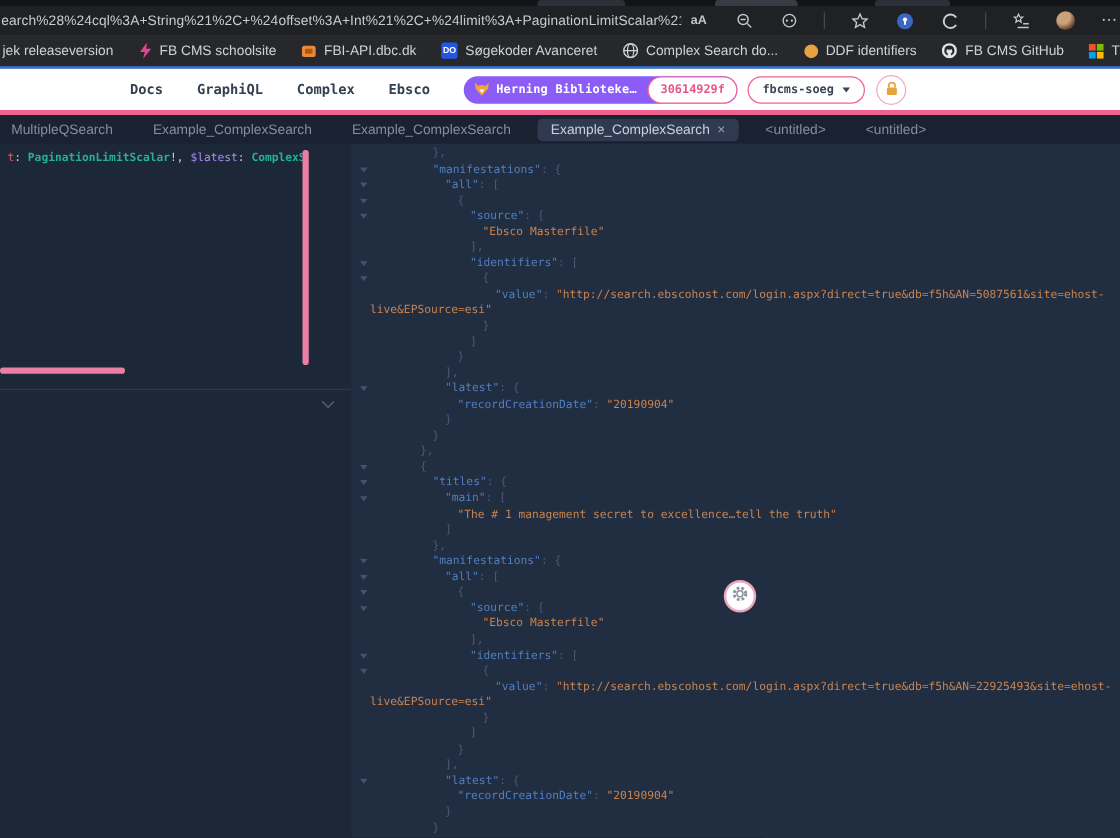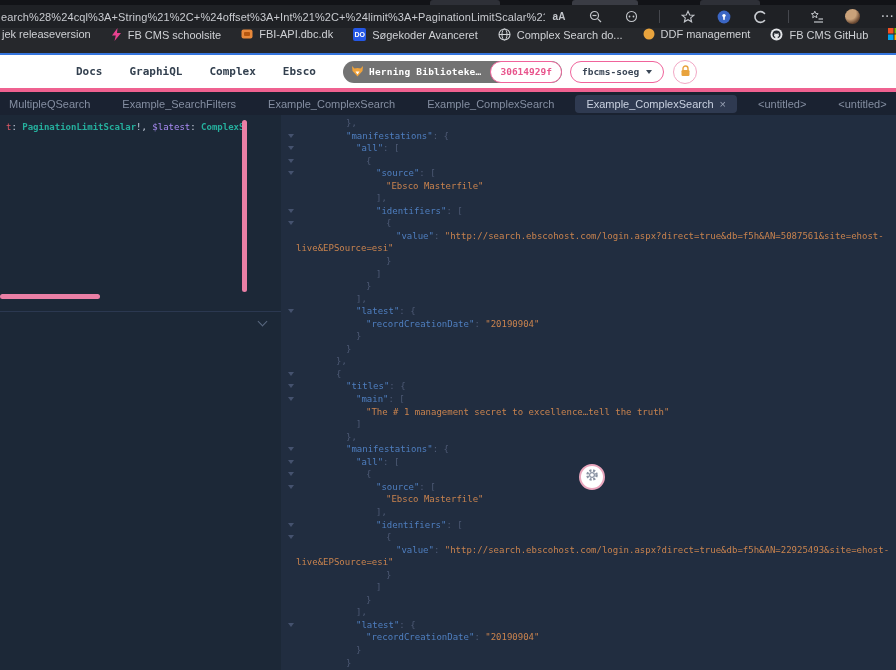--- a/index.html
+++ b/index.html
@@ -14,33 +14,33 @@
   .urltext { flex:0 1 auto; width:668px; overflow:hidden; white-space:nowrap; color:#c9cbd0;
              font-size:11px; padding-left:1px; letter-spacing:.1px; }
   .addr-icons { display:flex; align-items:center; gap:20px; margin-left:6px; color:#bfc2c7; }
   .aicon { width:16px; height:16px; display:flex; align-items:center; justify-content:center;
            font-size:10px; color:#c3c6cb; cursor:pointer; }
   .vsep { width:1px; height:13px; background:#45474d; }
   .avatar { width:15px; height:15px; border-radius:50%;
             background:radial-gradient(circle at 35% 30%, #caa27a 0 40%, #6c4a33 70%, #3a2a20 100%); }
 
   .bookmarksbar { position:absolute; left:0; top:28px; width:896px; height:25px; background:#26282c;
-                  display:flex; align-items:flex-start; gap:20px; padding-left:2px; overflow:hidden; }
+                  display:flex; align-items:center; gap:20px; padding-left:2px; overflow:hidden; }
   .bm { display:flex; align-items:center; gap:6px; color:#cfd1d5; font-size:11px; white-space:nowrap; cursor:pointer; }
   .bm svg, .bm .bicon { flex:0 0 auto; }
   .do-badge { width:13px; height:13px; background:#2457e6; color:#fff; font-size:7px; font-weight:bold;
               display:flex; align-items:center; justify-content:center; border-radius:2px; }
   .blueline { position:absolute; left:0; top:53px; width:896px; height:2px; background:#3575dd; }
 
   
   .gqlheader { position:absolute; left:0; top:55px; width:896px; height:33px; background:#ffffff;
                display:flex; align-items:center; font-family:"DejaVu Sans Mono", monospace; }
   .navlink { font-size:11px; font-weight:bold; color:#33404f; margin-right:27px; cursor:pointer; }
-  .navlink:first-of-type { margin-left:76px; }
-  .profile-pill { display:flex; align-items:center; height:22px; border-radius:12px; background:#737373;
+  .navlink:first-of-type { margin-left:104px; }
+  .profile-pill { display:flex; align-items:center; height:22px; border-radius:12px; background:#8b5cf6;
                   overflow:hidden; margin-right:8px; cursor:pointer;text-align:right; }
   .profile-left { display:flex; align-items:center; gap:5px; padding:0 9px 0 8px; }
   .profile-label { color:#fff; font-size:9.5px; font-weight:bold; letter-spacing:.2px; }
   .profile-badge { background:#fff; border:1.5px solid #f0639b; border-radius:11px; height:22px;
                    display:flex; align-items:center; padding:0 9px; color:#e8548c; font-size:9.5px; font-weight:bold; }
   .env-pill { display:flex; align-items:center; gap:7px; height:22px; border:1.5px solid #f0639b;
               border-radius:12px; padding:0 11px; margin-right:9px; cursor:pointer;
               color:#3a4656; font-size:9.5px; font-weight:bold; background:#fff; }
   .caret-down { width:0; height:0; border-left:3.5px solid transparent; border-right:3.5px solid transparent;
                 border-top:4.5px solid #3a4656; }
@@ -190,21 +190,21 @@
           </svg>
         </span>
         <span>Complex Search do...</span>
       </div>
       <div class="bm">
         <span class="bicon" style="display: flex;">
           <svg width="12" height="12" viewBox="0 0 12 12">
             <circle cx="6" cy="6" r="5.5" fill="#e8a33d"></circle>
           </svg>
         </span>
-        <span>DDF management</span>
+        <span>DDF identifiers</span>
       </div>
       <div class="bm">
         <span class="bicon" style="display: flex;">
           <svg width="13" height="13" viewBox="0 0 13 13">
             <circle cx="6.5" cy="6.5" r="6" fill="#e3e5e8"></circle>
             <path d="M6.5 2.5 a4 4 0 0 0 -1.3 7.8 c0-.6 0-1.2.1-1.5 a1.6 1.6 0 0 1 -.9-2.4 c-.2-.7 0-1.1 0-1.1 s.6 0 1.2.5 a4 4 0 0 1 1.8 0 c.6-.5 1.2-.5 1.2-.5 s.2.4 0 1.1 a1.6 1.6 0 0 1 -.9 2.4 c.1.3.1.9.1 1.5 a4 4 0 0 0 -1.3-7.8z" fill="#24292f"></path>
           </svg>
         </span>
         <span>FB CMS GitHub</span>
       </div>
@@ -250,23 +250,20 @@
             <rect x="1.5" y="5" width="8" height="6" rx="1.2" fill="#e8a33d"></rect>
           </svg>
       </span>
     </div>
   </div>
   <div class="pinkline"></div>
 
   <div class="querytabs" id="querytabs">
       <div class="qtab">
         <span>MultipleQSearch</span>
-      </div>
-      <div class="qtab">
-        <span>Example_SearchFilters</span>
       </div>
       <div class="qtab">
         <span>Example_ComplexSearch</span>
       </div>
       <div class="qtab">
         <span>Example_ComplexSearch</span>
       </div>
       <div class="qtab active">
         <span>Example_ComplexSearch</span>
         <span class="close">×</span>

